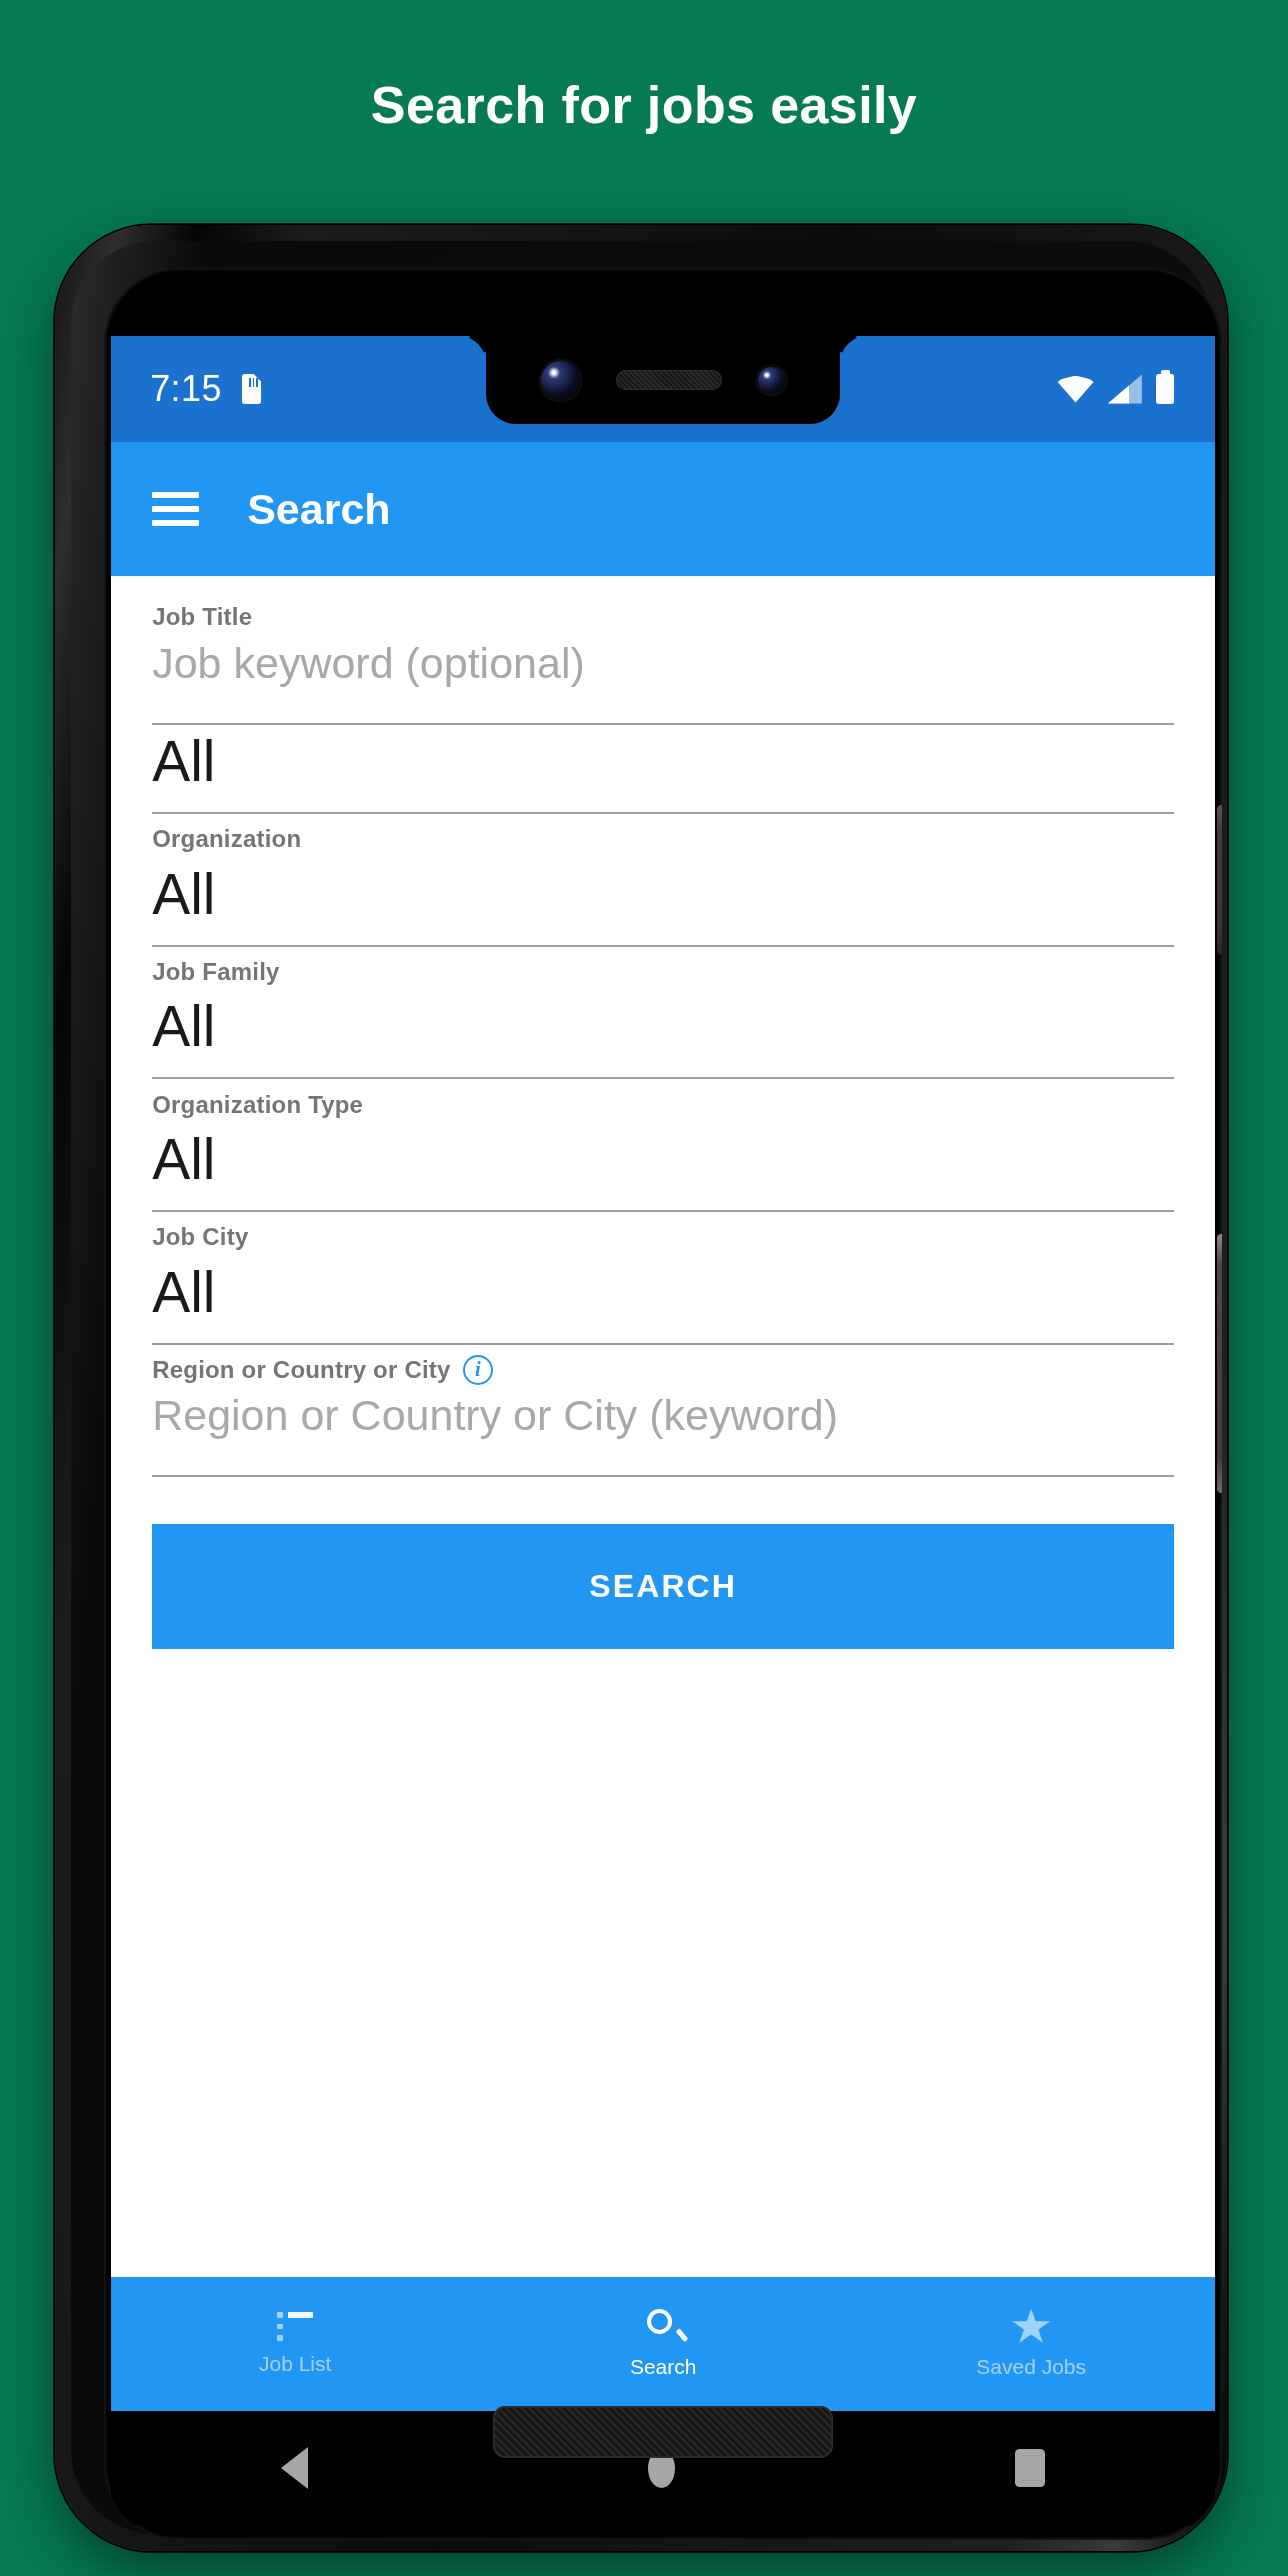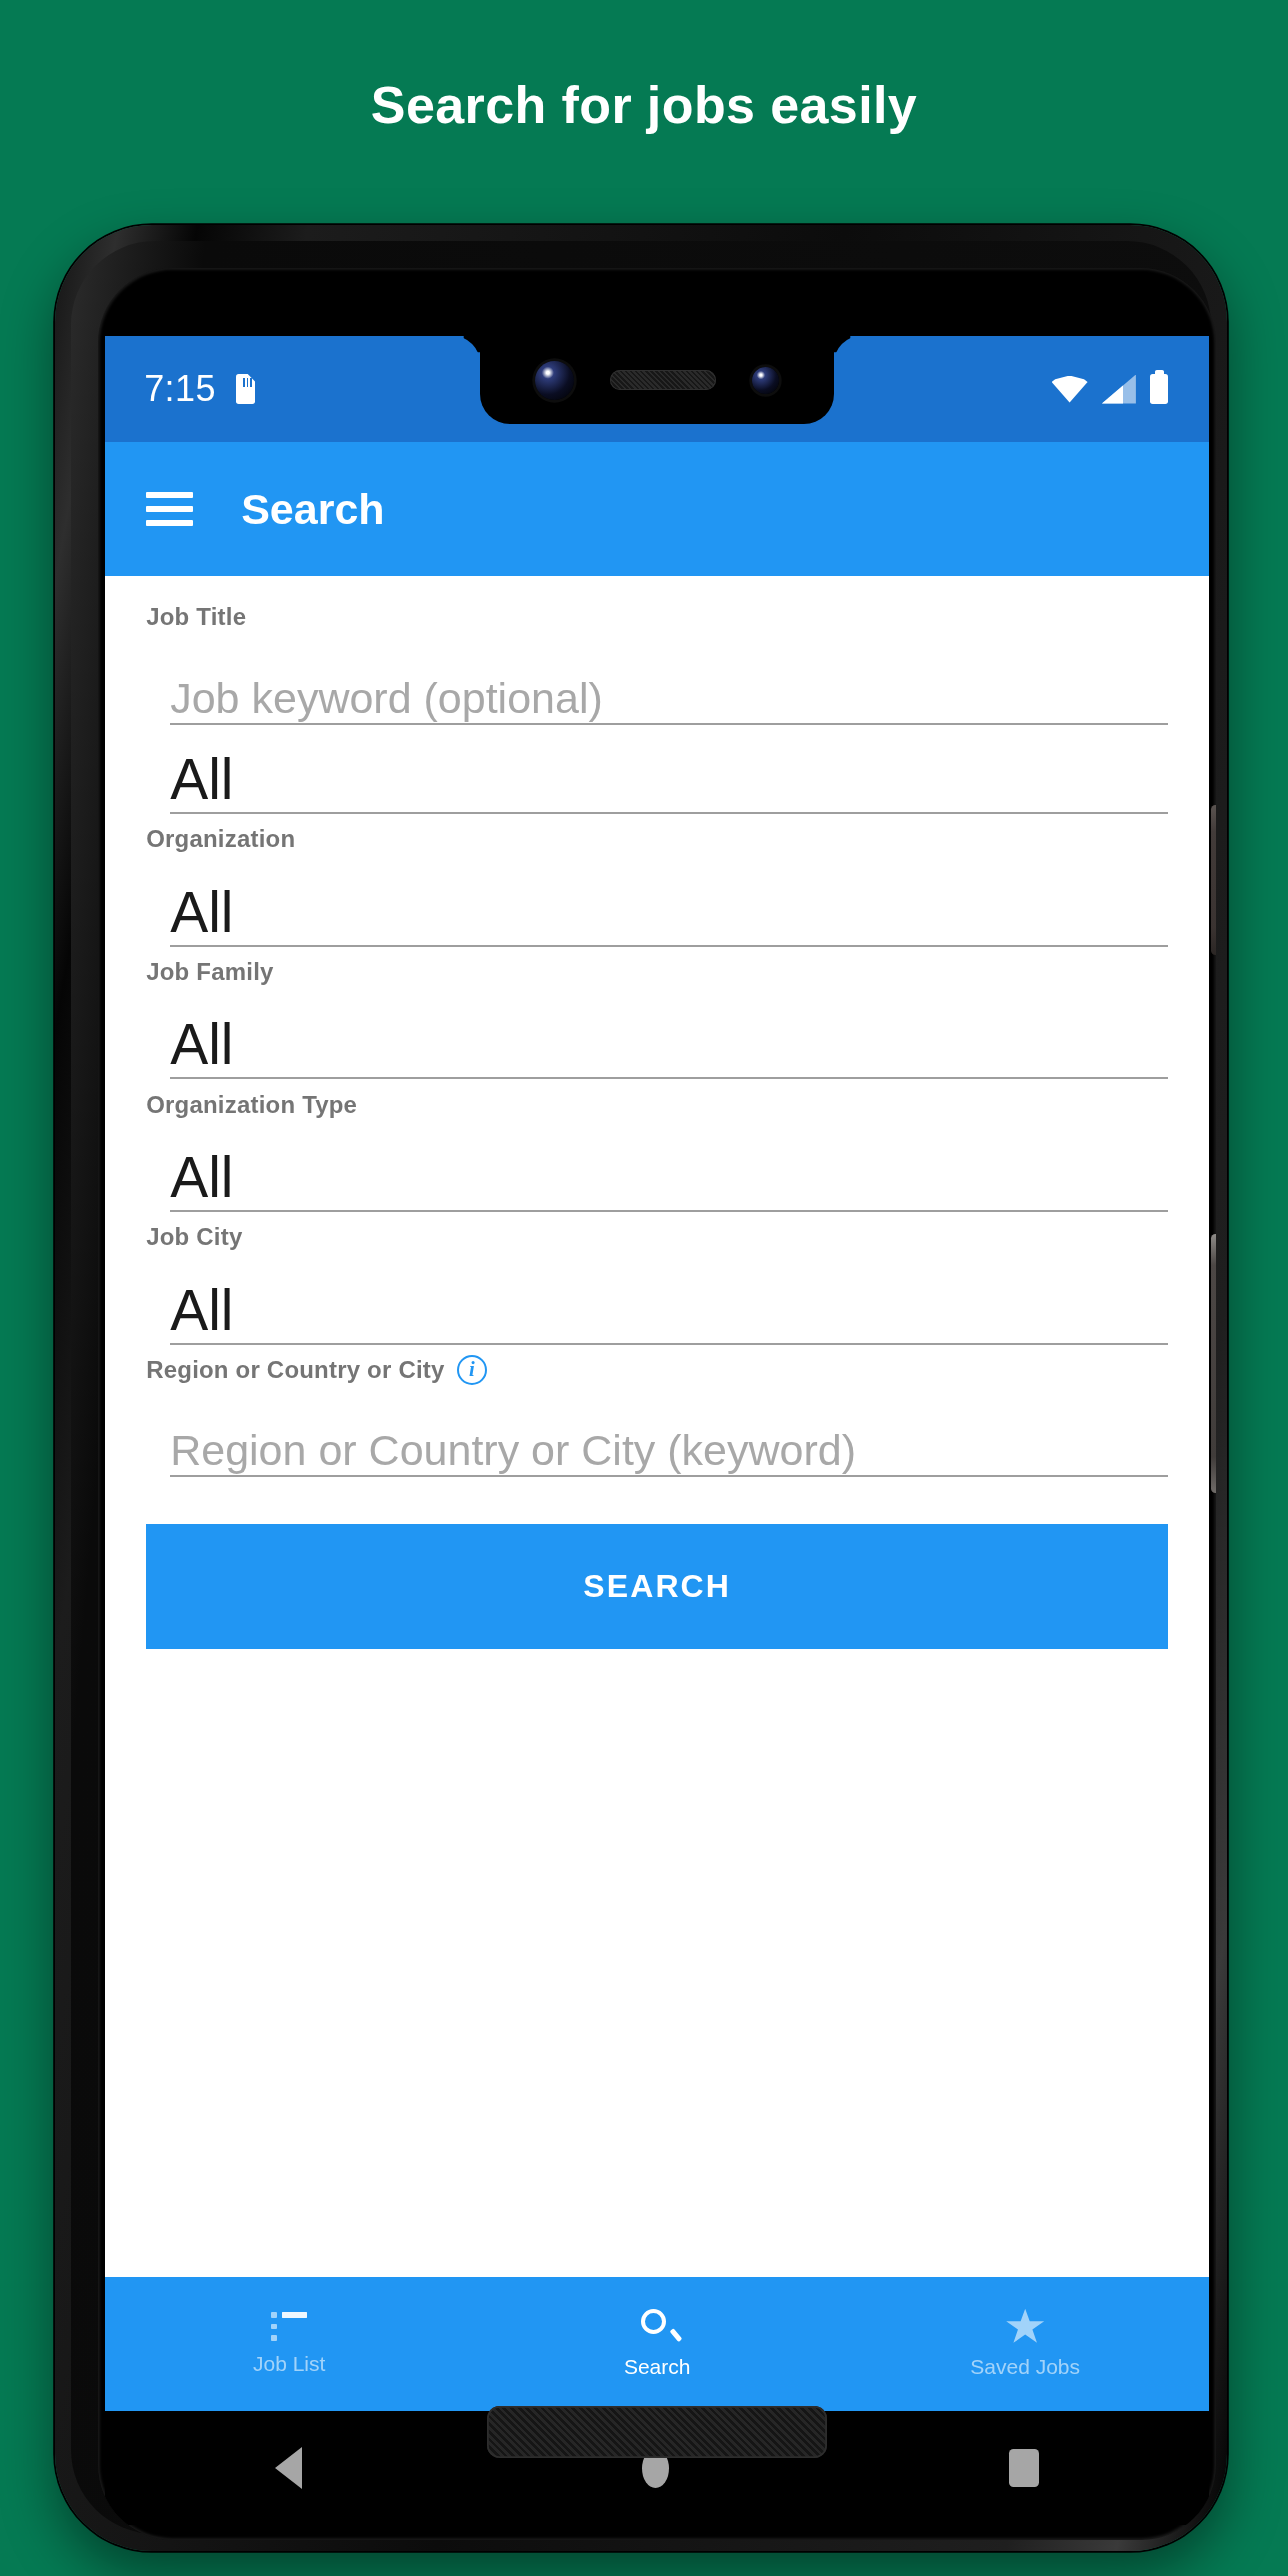--- a/index.html
+++ b/index.html
@@ -35,21 +35,21 @@
   }
   .phone-inner {
     position: absolute;
     left: 16px; top: 16px;
     width: 1140px; height: 2293px;
     border-radius: 84px;
     background: linear-gradient(95deg, #2b2b2b 0%, #0a0a0a 10%, #0d0d0d 88%, #2a2a2a 100%);
   }
   .phone-bezel {
     position: absolute;
-    left: 27px; top: 27px;
+    left: 33px; top: 27px;
     width: 1118px; height: 2272px;
     border-radius: 75px;
     background: #000;
     box-shadow: inset 0 0 2.7px 1.8px rgba(255,255,255,0.10);
     overflow: hidden;
   }
   
   .btn-power {
     position: absolute;
     right: -7.2px; top: 537px;
@@ -198,23 +198,22 @@
     width: 30px; height: 30px; border-radius: 50%;
     border: 2.7px solid #2196f3;
     color: #2196f3;
     font-size: 20.6px; font-weight: bold; font-style: italic;
     display: flex; align-items: center; justify-content: center;
     font-family: "Liberation Serif", serif;
     cursor: pointer;
   }
   .field-control {
     height: 86px;
-    display: flex; align-items: flex-end;
+    display: flex; align-items: flex-start;
     border-bottom: 2.7px solid #9e9e9e;
-    margin-left: 24px;
   }
   .field-value { font-size: 57px; color: #1a1a1a; }
   .field-placeholder { font-size: 43px; color: #a8a8a8; }
 
   .search-button {
     margin-top: 47px;
     height: 125px;
     background: #2196f3;
     color: #fff;
     display: flex; align-items: center; justify-content: center;

